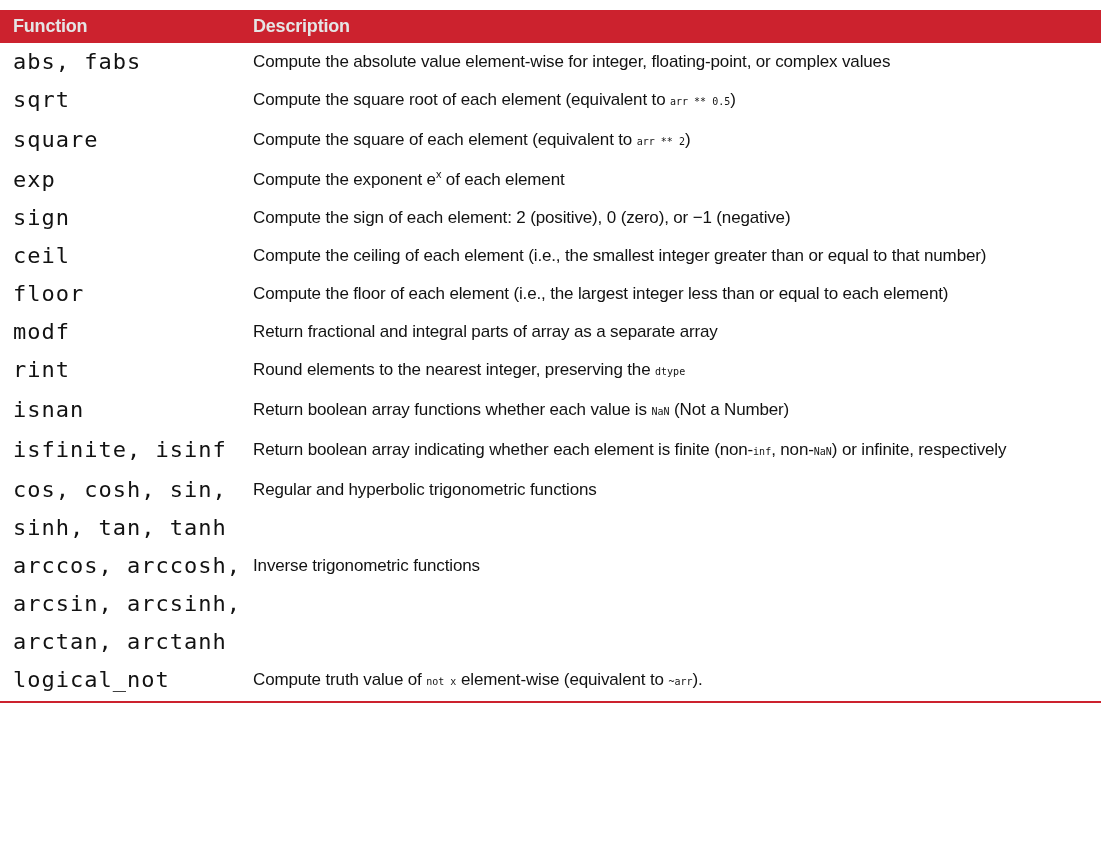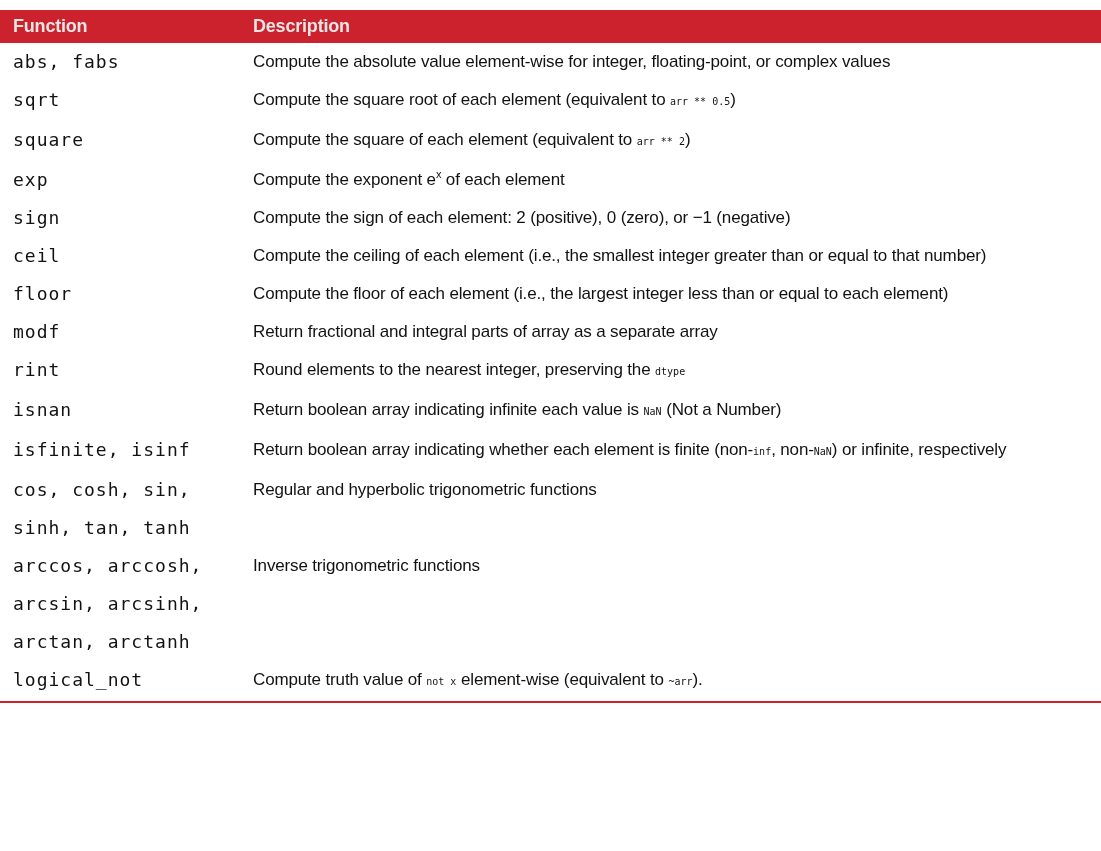--- a/index.html
+++ b/index.html
@@ -36,21 +36,21 @@
     letter-spacing: -0.2px;
   }
   thead th.fn { padding-left: 13px; }
   tbody td {
     vertical-align: top;
     padding: 0;
     line-height: 38px;
   }
   td.fn {
     font-family: "DejaVu Sans Mono", monospace;
-    font-size: 18px;
+    font-size: 22px;
     letter-spacing: 1px;
     padding-left: 13px;
     white-space: pre-line;
   }
   td.desc {
     font-size: 17px;
     letter-spacing: -0.15px;
     padding-right: 0;
   }
   td.desc code {
@@ -114,21 +114,21 @@
         <tr>
           <td class="fn">modf</td>
           <td class="desc"><span>Return fractional and integral parts of array as a separate array</span></td>
         </tr>
         <tr>
           <td class="fn">rint</td>
           <td class="desc"><span>Round elements to the nearest integer, preserving the </span><code>dtype</code></td>
         </tr>
         <tr>
           <td class="fn">isnan</td>
-          <td class="desc"><span>Return boolean array indicating infinite each value is </span><code>NaN</code><span> (Not a Number)</span></td>
+          <td class="desc"><span>Return boolean array functions whether each value is </span><code>NaN</code><span> (Not a Number)</span></td>
         </tr>
         <tr>
           <td class="fn">isfinite, isinf</td>
           <td class="desc"><span>Return boolean array indicating whether each element is finite (non-</span><code>inf</code><span>, non-</span><code>NaN</code><span>) or infinite, respectively</span></td>
         </tr>
         <tr>
           <td class="fn">cos, cosh, sin,
 sinh, tan, tanh</td>
           <td class="desc"><span>Regular and hyperbolic trigonometric functions</span></td>
         </tr>

